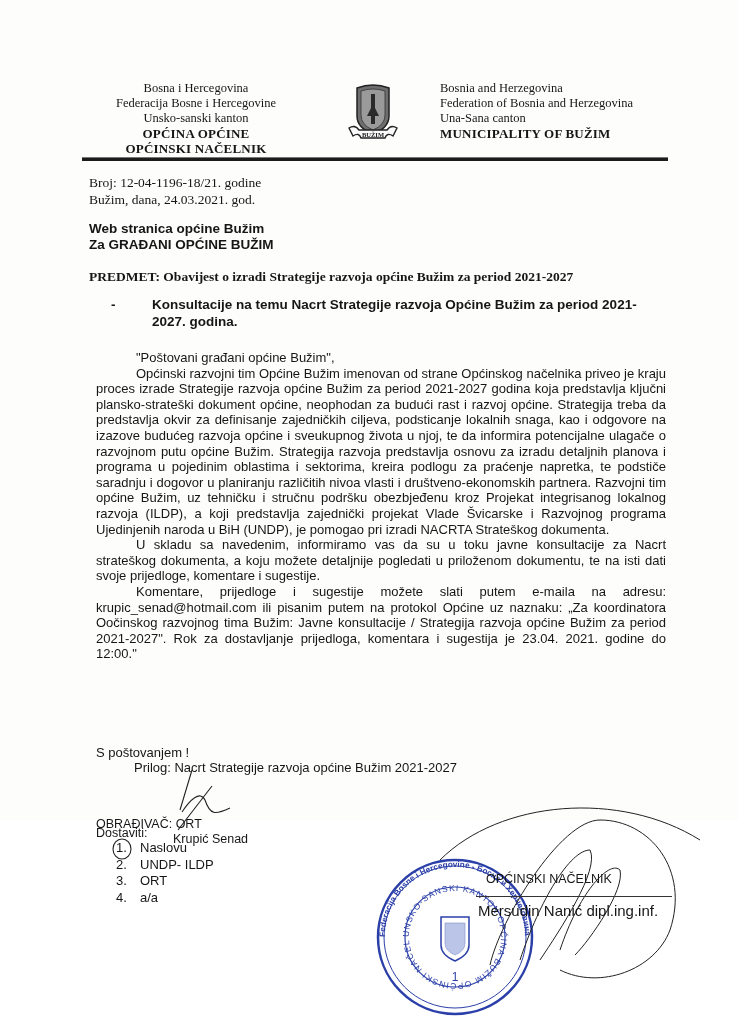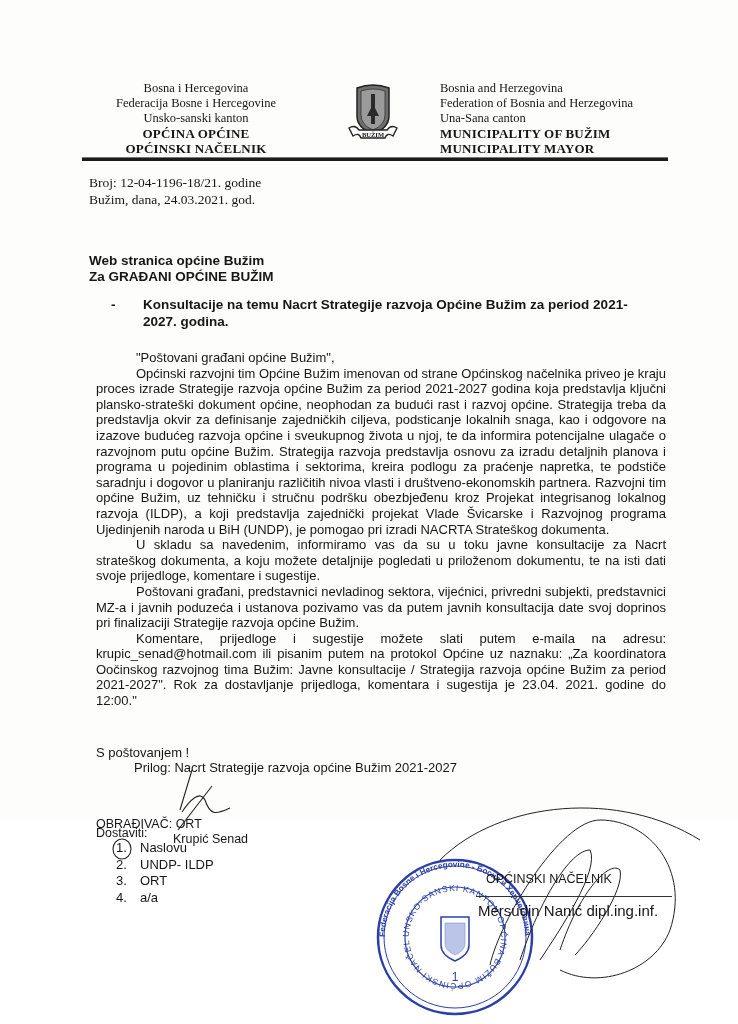--- a/index.html
+++ b/index.html
@@ -11,25 +11,25 @@
   
   .lh-left { position: absolute; left: 96px; top: 81px; width: 200px; text-align: center; font-size: 12.5px; line-height: 15px; }
   .lh-right { position: absolute; left: 440px; top: 81px; width: 230px; text-align: left; font-size: 12.5px; line-height: 15px; }
   .lh-bold { font-weight: bold; font-size: 13px; letter-spacing: 0.2px; }
   .crest { position: absolute; left: 347px; top: 82px; width: 52px; height: 60px; }
   .rule { position: absolute; left: 82px; top: 157px; width: 586px; height: 3px; background: #1c1c1c; border-top: 1px solid #777; }
   .contact { position: absolute; left: 150px; top: 162px; width: 520px; font-size: 9.5px; white-space: nowrap; }
   .contact span { margin-right: 14px; }
 
   .meta { position: absolute; left: 89px; top: 174px; font-size: 13.5px; line-height: 17px; }
-  .addressee { position: absolute; left: 89px; top: 221px; font-size: 13.5px; line-height: 15.5px; font-weight: bold; margin-top: 32px; }
+  .addressee { position: absolute; left: 89px; top: 221px; font-size: 13.5px; line-height: 15.5px; font-weight: bold; }
   .subject { position: absolute; left: 89px; top: 269px; font-size: 13.5px; font-weight: bold; white-space: nowrap; }
   .bullet { position: absolute; left: 111px; top: 296px; width: 530px; font-size: 13.5px; line-height: 17px; font-weight: bold; }
   .bullet .dash { position: absolute; left: 0; top: 0; }
-  .bullet .txt { display: block; margin-left: 32px; }
+  .bullet .txt { display: block; margin-left: 41px; }
 
   .body { position: absolute; left: 96px; top: 350px; width: 570px; font-size: 13px; line-height: 15.6px; text-align: justify; }
   .body p { margin: 0; text-indent: 40px; }
   .body p.greet { text-indent: 40px; }
 
   .closing { position: absolute; left: 96px; top: 745px; font-size: 13px; line-height: 16px; }
   .prilog { position: absolute; left: 134px; top: 760px; font-size: 13px; }
   .obradivac { position: absolute; left: 96px; top: 793px; font-size: 12.5px; line-height: 15px; margin-top: 24px; }
   .obradivac .name { display: block; margin-left: 77px; }
   .dostaviti { position: absolute; left: 96px; top: 826px; font-size: 12.5px; }
@@ -62,47 +62,46 @@
     <path d="M20 34 L26 22 L32 34 Z" fill="#2a2a2a"></path>
     <path d="M2 46 Q8 42 12 48 L40 48 Q44 42 50 46 L46 54 Q40 50 38 56 L14 56 Q12 50 6 54 Z" fill="#fafafa" stroke="#222" stroke-width="1.4"></path>
     <text x="26" y="55" font-size="6.5" text-anchor="middle" font-family="Liberation Serif, serif" font-weight="bold" fill="#222">BUŽIM</text>
   </svg>
 
   <div class="lh-right serif">
     <div>Bosnia and Herzegovina</div>
     <div>Federation of Bosnia and Herzegovina</div>
     <div>Una-Sana canton</div>
     <div class="lh-bold">MUNICIPALITY OF BUŽIM</div>
-    <div class="lh-bold">MUNICIPALITY MAYOR</div>
   </div>
 
   <div class="rule"></div>
 
 
   <div class="meta serif">
     <div>Broj: 12-04-1196-18/21. godine</div>
     <div>Bužim, dana, 24.03.2021. god.</div>
   </div>
 
   <div class="addressee sans">
     <div>Web stranica općine Bužim</div>
     <div>Za GRAĐANI OPĆINE BUŽIM</div>
   </div>
 
+  <div class="subject serif">PREDMET: Obavijest o izradi Strategije razvoja općine Bužim za period 2021-2027</div>
 
   <div class="bullet sans">
     <span class="dash">-</span>
     <span class="txt">Konsultacije na temu Nacrt Strategije razvoja Općine Bužim za period 2021-2027. godina.</span>
   </div>
 
   <div class="body sans">
     <p class="greet">"Poštovani građani općine Bužim",</p>
     <p>Općinski razvojni tim Općine Bužim imenovan od strane Općinskog načelnika priveo je kraju proces izrade Strategije razvoja općine Bužim za period 2021-2027 godina koja predstavlja ključni plansko-strateški dokument općine, neophodan za budući rast i razvoj općine. Strategija treba da predstavlja okvir za definisanje zajedničkih ciljeva, podsticanje lokalnih snaga, kao i odgovore na izazove budućeg razvoja općine i sveukupnog života u njoj, te da informira potencijalne ulagače o razvojnom putu općine Bužim. Strategija razvoja predstavlja osnovu za izradu detaljnih planova i programa u pojedinim oblastima i sektorima, kreira podlogu za praćenje napretka, te podstiče saradnju i dogovor u planiranju različitih nivoa vlasti i društveno-ekonomskih partnera. Razvojni tim općine Bužim, uz tehničku i stručnu podršku obezbjeđenu kroz Projekat integrisanog lokalnog razvoja (ILDP), a koji predstavlja zajednički projekat Vlade Švicarske i Razvojnog programa Ujedinjenih naroda u BiH (UNDP), je pomogao pri izradi NACRTA Strateškog dokumenta.</p>
     <p>U skladu sa navedenim, informiramo vas da su u toku javne konsultacije za Nacrt strateškog dokumenta, a koju možete detaljnije pogledati u priloženom dokumentu, te na isti dati svoje prijedloge, komentare i sugestije.</p>
-    <p>Poštovani građani, predstavnici nevladinog sektora, vijećnici, privredni subjekti, predstavnici MZ-a i javnih poduzeća i ustanova pozivamo vas da putem javnih konsultacija date svoj doprinos pri finalizaciji Strategije razvoja općine Bužim.</p>
     <p>Komentare, prijedloge i sugestije možete slati putem e-maila na adresu: krupic_senad@hotmail.com ili pisanim putem na protokol Općine uz naznaku: „Za koordinatora Oočinskog razvojnog tima Bužim: Javne konsultacije / Strategija razvoja općine Bužim za period 2021-2027". Rok za dostavljanje prijedloga, komentara i sugestija je 23.04. 2021. godine do 12:00."</p>
   </div>
 
   <div class="closing sans">S poštovanjem !</div>
   <div class="prilog sans">Prilog: Nacrt Strategije razvoja općine Bužim 2021-2027</div>
 
   <div class="obradivac sans">
     <span>OBRAĐIVAČ: ORT</span>
     <span class="name">Krupić Senad</span>
   </div>

